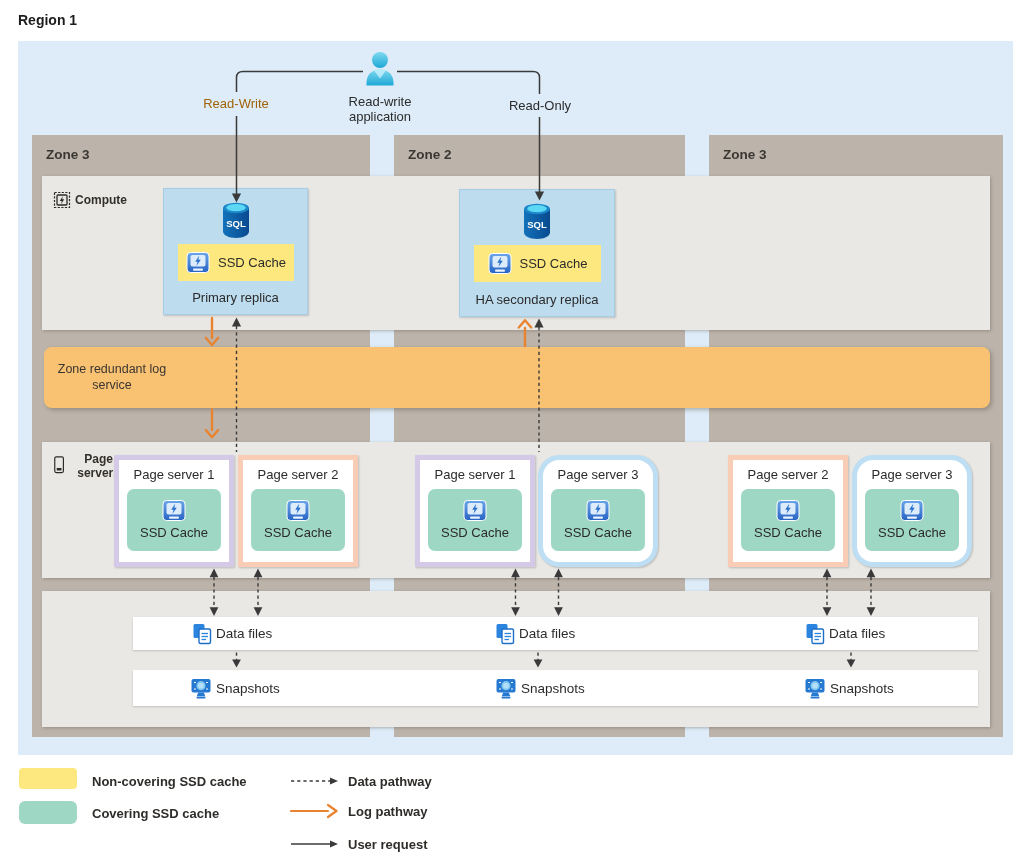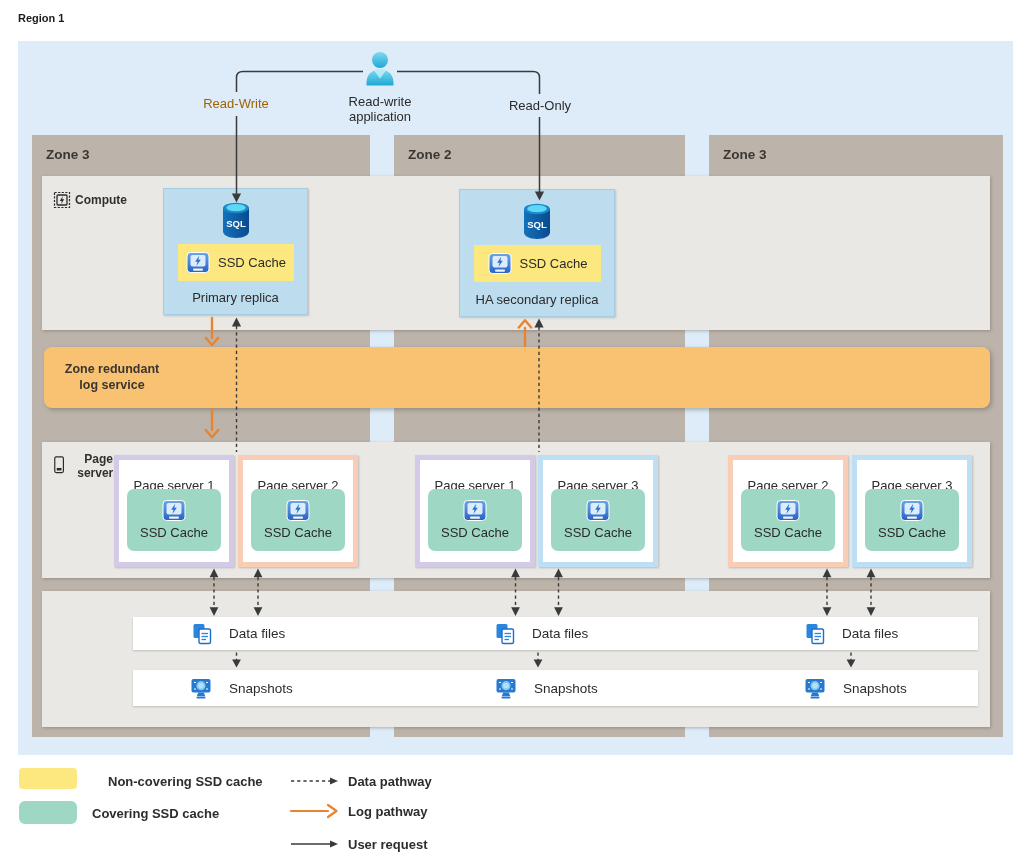--- a/index.html
+++ b/index.html
@@ -1,61 +1,61 @@
 <!DOCTYPE html>
 <html><head>
 <meta charset="utf-8">
 <style>
   html,body{margin:0;padding:0;background:#fff;}
   .canvas{position:relative;width:1035px;height:867px;background:#ffffff;
           font-family:"Liberation Sans",sans-serif;color:#2e2c29;overflow:hidden;}
   .abs{position:absolute;}
   
   .region{left:18px;top:41px;width:995px;height:714px;background:#ddecf8;}
-  .region-label{left:18px;top:12px;font-size:11px;font-weight:bold;color:#1c1c1c;}
+  .region-label{left:18px;top:12px;font-size:14px;font-weight:bold;color:#1c1c1c;}
   .zone{top:135px;height:602px;background:#bcb4aa;}
   .zone-title{padding:12px 0 0 14px;font-size:13.5px;font-weight:bold;color:#3a3733;}
   .zone1{left:32px;width:338px;}
   .zone2{left:394px;width:291px;}
   .zone3{left:709px;width:294px;}
   
   .band{left:42px;width:948px;background:#eae8e4;box-shadow:1px 1px 3px rgba(90,80,70,.38);}
   .band-compute{top:176px;height:154px;}
   .band-log{left:44px;top:347px;width:946px;height:61px;background:#f8c272;border-radius:8px;
             box-shadow:2px 2px 4px rgba(90,80,70,.4);}
   .band-page{top:442px;height:136px;}
   .band-storage{top:591px;height:136px;}
   
   .side-label{display:flex;align-items:center;text-align:center;
               gap:3px;font-size:12px;font-weight:bold;color:#33302c;line-height:14px;width:76px;left:52px;}
   .log-label{left:56px;top:361px;width:112px;text-align:center;font-size:12.5px;
-             font-weight:bold;color:#3a3530;line-height:16px;}
+             font-weight:normal;color:#3a3530;line-height:16px;}
   
   .replica{background:#bddcee;border:1px solid #a5cde5;box-shadow:1px 1px 2px rgba(0,0,0,.18);box-sizing:border-box;}
   .replica-primary{left:163px;top:188px;width:145px;height:127px;}
   .replica-ha{left:459px;top:189px;width:156px;height:128px;}
   .sql-pos{position:absolute;top:11px;left:50%;transform:translateX(-50%);}
   .cache-yellow{position:absolute;left:14px;right:13px;top:55px;height:37px;background:#fce87e;
                 display:flex;align-items:center;justify-content:center;gap:8px;font-size:13px;color:#2b2b2b;}
   .replica-title{position:absolute;bottom:9px;left:0;right:0;text-align:center;font-size:13px;color:#2b2b2b;}
   
   .ps-box{top:455px;width:120px;height:112px;background:#ffffff;box-sizing:border-box;
           border:5px solid;box-shadow:1px 1px 2px rgba(0,0,0,.2);}
   .b-purple{border-color:#d5c9e8;}
   .b-peach{border-color:#f9cdb5;}
-  .b-blue{border-color:#bedef4;}
-  .ps-title{margin-top:18px;text-align:center;font-size:13px;color:#2b2b2b;}
+  .b-blue{border-color:#bedef4;border-radius:21px;}
+  .ps-title{margin-top:7px;text-align:center;font-size:13px;color:#2b2b2b;}
   .cache-green{position:absolute;left:8px;right:8px;top:29px;height:62px;background:#9ed7c3;border-radius:7px;
                display:flex;flex-direction:column;align-items:center;justify-content:center;gap:3px;
                font-size:13px;color:#2b2b2b;}
   
   .strip{left:133px;width:845px;background:#ffffff;box-shadow:0 1px 2px rgba(0,0,0,.18);}
   .strip-data{top:617px;height:33px;}
   .strip-snap{top:670px;height:36px;}
-  .strip-item{position:absolute;top:0;height:100%;display:flex;align-items:center;gap:17px;
+  .strip-item{position:absolute;top:0;height:100%;display:flex;align-items:center;gap:4px;
               font-size:13.5px;color:#2b2b2b;}
   
   .app-label{left:318px;top:94px;width:124px;text-align:center;font-size:13px;line-height:15px;color:#2b2b2b;}
   .rw-label{left:186px;top:96px;width:100px;text-align:center;font-size:13px;color:#a16207;}
   .ro-label{left:490px;top:98px;width:100px;text-align:center;font-size:13px;color:#2b2b2b;}
   
   .legend-swatch{border-radius:4px;}
   .lg-text{font-size:13px;font-weight:bold;color:#2f2d2a;}
   .overlay{left:0;top:0;pointer-events:none;z-index:40;}
   .z1{z-index:1}.z2{z-index:2}.z3{z-index:3}
@@ -356,21 +356,21 @@
       <path d="M212 318 V338"></path>
         <path d="M205.8 337.8 L212 345 L218.2 337.8"></path>
       <path d="M212 409.5 V430"></path>
         <path d="M205.8 430 L212 437.2 L218.2 430"></path>
       <path d="M525 346 V328"></path>
         <path d="M518.8 327.5 L525 320.2 L531.2 327.5"></path>
     </g>
   </svg>
 
   <div class="abs legend-swatch" style="left:19px;top:768px;width:58px;height:21px;background:#fce87e"></div>
-  <div class="abs lg-text" style="left:108px;top:774px">Non-covering SSD cache</div>
+  <div class="abs lg-text" style="left:92px;top:774px">Non-covering SSD cache</div>
   <div class="abs legend-swatch" style="left:19px;top:801px;width:58px;height:23px;background:#9ed7c3;border-radius:6px"></div>
   <div class="abs lg-text" style="left:92px;top:806px">Covering SSD cache</div>
 
   <svg class="abs" style="left:290px;top:775px" width="50" height="12" viewBox="0 0 50 12">
     <line x1="1" y1="6" x2="40" y2="6" stroke="#3a3a3a" stroke-width="1.5" stroke-dasharray="3.2 3"></line>
     <polygon points="40,2.5 40,9.5 48,6" fill="#3a3a3a"></polygon>
   </svg>
   <div class="abs lg-text" style="left:348px;top:774px">Data pathway</div>
 
   <svg class="abs" style="left:290px;top:803px" width="50" height="16" viewBox="0 0 50 16">

